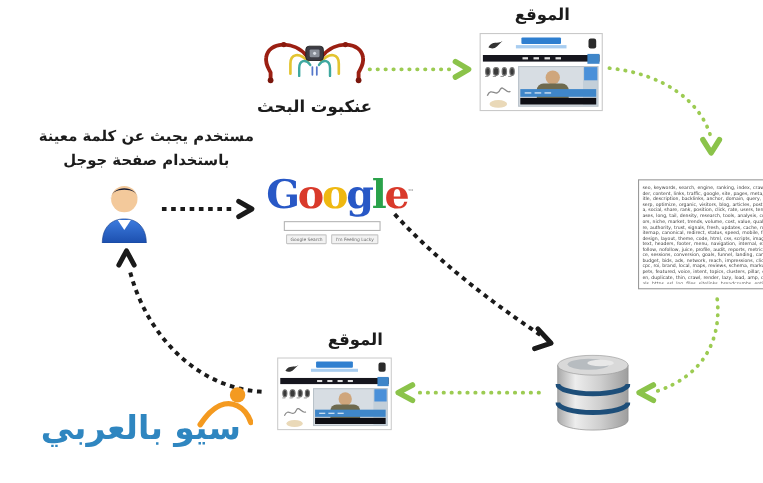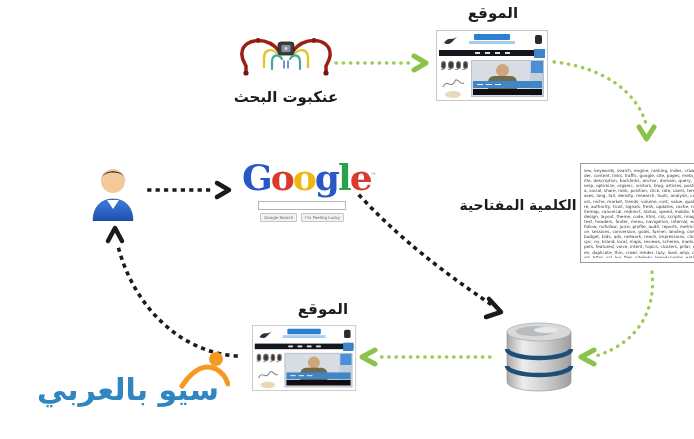--- a/index.html
+++ b/index.html
@@ -160,20 +160,24 @@
     <path d="M58 22 C66 13 74 15 74 24 L74 33" stroke="#e3c430" stroke-width="2.4" fill="none" stroke-linecap="round"></path>
     <path d="M48 25 C44 19 38 21 38 28 L38 35" stroke="#3fa8a0" stroke-width="2.2" fill="none" stroke-linecap="round"></path>
     <path d="M56 25 C60 19 66 21 66 28 L66 35" stroke="#3fa8a0" stroke-width="2.2" fill="none" stroke-linecap="round"></path>
     <path d="M50 27 L50 34 M54 27 L54 34" stroke="#5577c9" stroke-width="1.6" fill="none" stroke-linecap="round"></path>
     <rect x="44" y="8" width="16" height="13" rx="3" fill="#3c3c44" stroke="#222" stroke-width="0.8"></rect>
     <rect x="47.5" y="11" width="9" height="7" rx="1" fill="#8a8f99"></rect>
     <circle cx="52" cy="14.5" r="1.4" fill="#d8dde5"></circle>
   </svg>
   <div class="abs arabic-label" id="label-spider">عنكبوت البحث</div>
 
+  <div class="abs arabic-label" id="user-caption">
+    <div>مستخدم يجبث عن كلمة معينة</div>
+    <div>باستخدام صفحة جوجل</div>
+  </div>
   <svg class="abs" id="user-icon" width="46" height="58" viewBox="0 0 46 58">
     <defs>
       <linearGradient id="shirtgrad" x1="0" y1="0" x2="0" y2="1">
         <stop offset="0" stop-color="#3e7de0"></stop>
           <stop offset="1" stop-color="#1c4fae"></stop>
       </linearGradient>
     </defs>
     <circle cx="23" cy="18" r="12" fill="#f3c99b"></circle>
     <path d="M10.5 19 C10.5 4.5 35.5 4.5 35.5 19 C35.5 12 30 9.5 23 9.5 C16 9.5 10.5 12 10.5 19 Z" fill="#141a33"></path>
     <path d="M3 58 C3 44 11 36 23 36 C35 36 43 44 43 58 Z" fill="url(#shirtgrad)" stroke="#16408f" stroke-width="0.6"></path>
@@ -182,21 +186,20 @@
 
   <div class="abs" id="google-panel">
     <div id="google-logo"><span style="color: rgb(40, 88, 198);">G</span><span style="color: rgb(217, 58, 43);">o</span><span style="color: rgb(239, 184, 17);">o</span><span style="color: rgb(40, 88, 198);">g</span><span style="color: rgb(42, 162, 74);">l</span><span style="color: rgb(217, 58, 43);">e</span><span id="google-tm">™</span></div>
     <div id="google-search-input"></div>
     <div id="google-buttons">
       <div class="g-btn">Google Search</div>
       <div class="g-btn">I'm Feeling Lucky</div>
     </div>
   </div>
 
-  <div class="abs arabic-label" id="label-keywords">الكلمية المفتاحية</div>
   <div class="abs" id="keywords-box">
     <div id="keywords-text">seo, keywords, search, engine, ranking, index, crawler, spider, content, links, traffic, google, site, pages, meta, tags, title, description, backlinks, anchor, domain, query, results, serp, optimize, organic, visitors, blog, articles, posts, media, social, share, rank, position, click, rate, users, terms, phrases, long, tail, density, research, tools, analysis, competitors, niche, market, trends, volume, cost, value, quality, score, authority, trust, signals, fresh, updates, cache, robots, sitemap, canonical, redirect, status, speed, mobile, friendly, design, layout, theme, code, html, css, scripts, images, alt, text, headers, footer, menu, navigation, internal, external, follow, nofollow, juice, profile, audit, reports, metrics, bounce, sessions, conversion, goals, funnel, landing, campaign, budget, bids, ads, network, reach, impressions, clicks, ctr, cpc, roi, brand, local, maps, reviews, schema, markup, snippets, featured, voice, intent, topics, clusters, pillar, evergreen, duplicate, thin, crawl, render, lazy, load, amp, core, vitals, https, ssl, log, files, sitelinks, breadcrumbs, entities, semantic, related, synonyms, stemming, queries, sessions, panels, cards, answers, questions, people, also, ask</div>
   </div>
 
   <svg class="abs" id="database-icon" width="68" height="72" viewBox="0 0 68 72">
     <defs>
       <linearGradient id="dbgrad" x1="0" y1="0" x2="1" y2="0">
         <stop offset="0" stop-color="#a9a9a9"></stop>
           <stop offset="0.25" stop-color="#ededed"></stop>
         <stop offset="0.6" stop-color="#cfcfcf"></stop>

